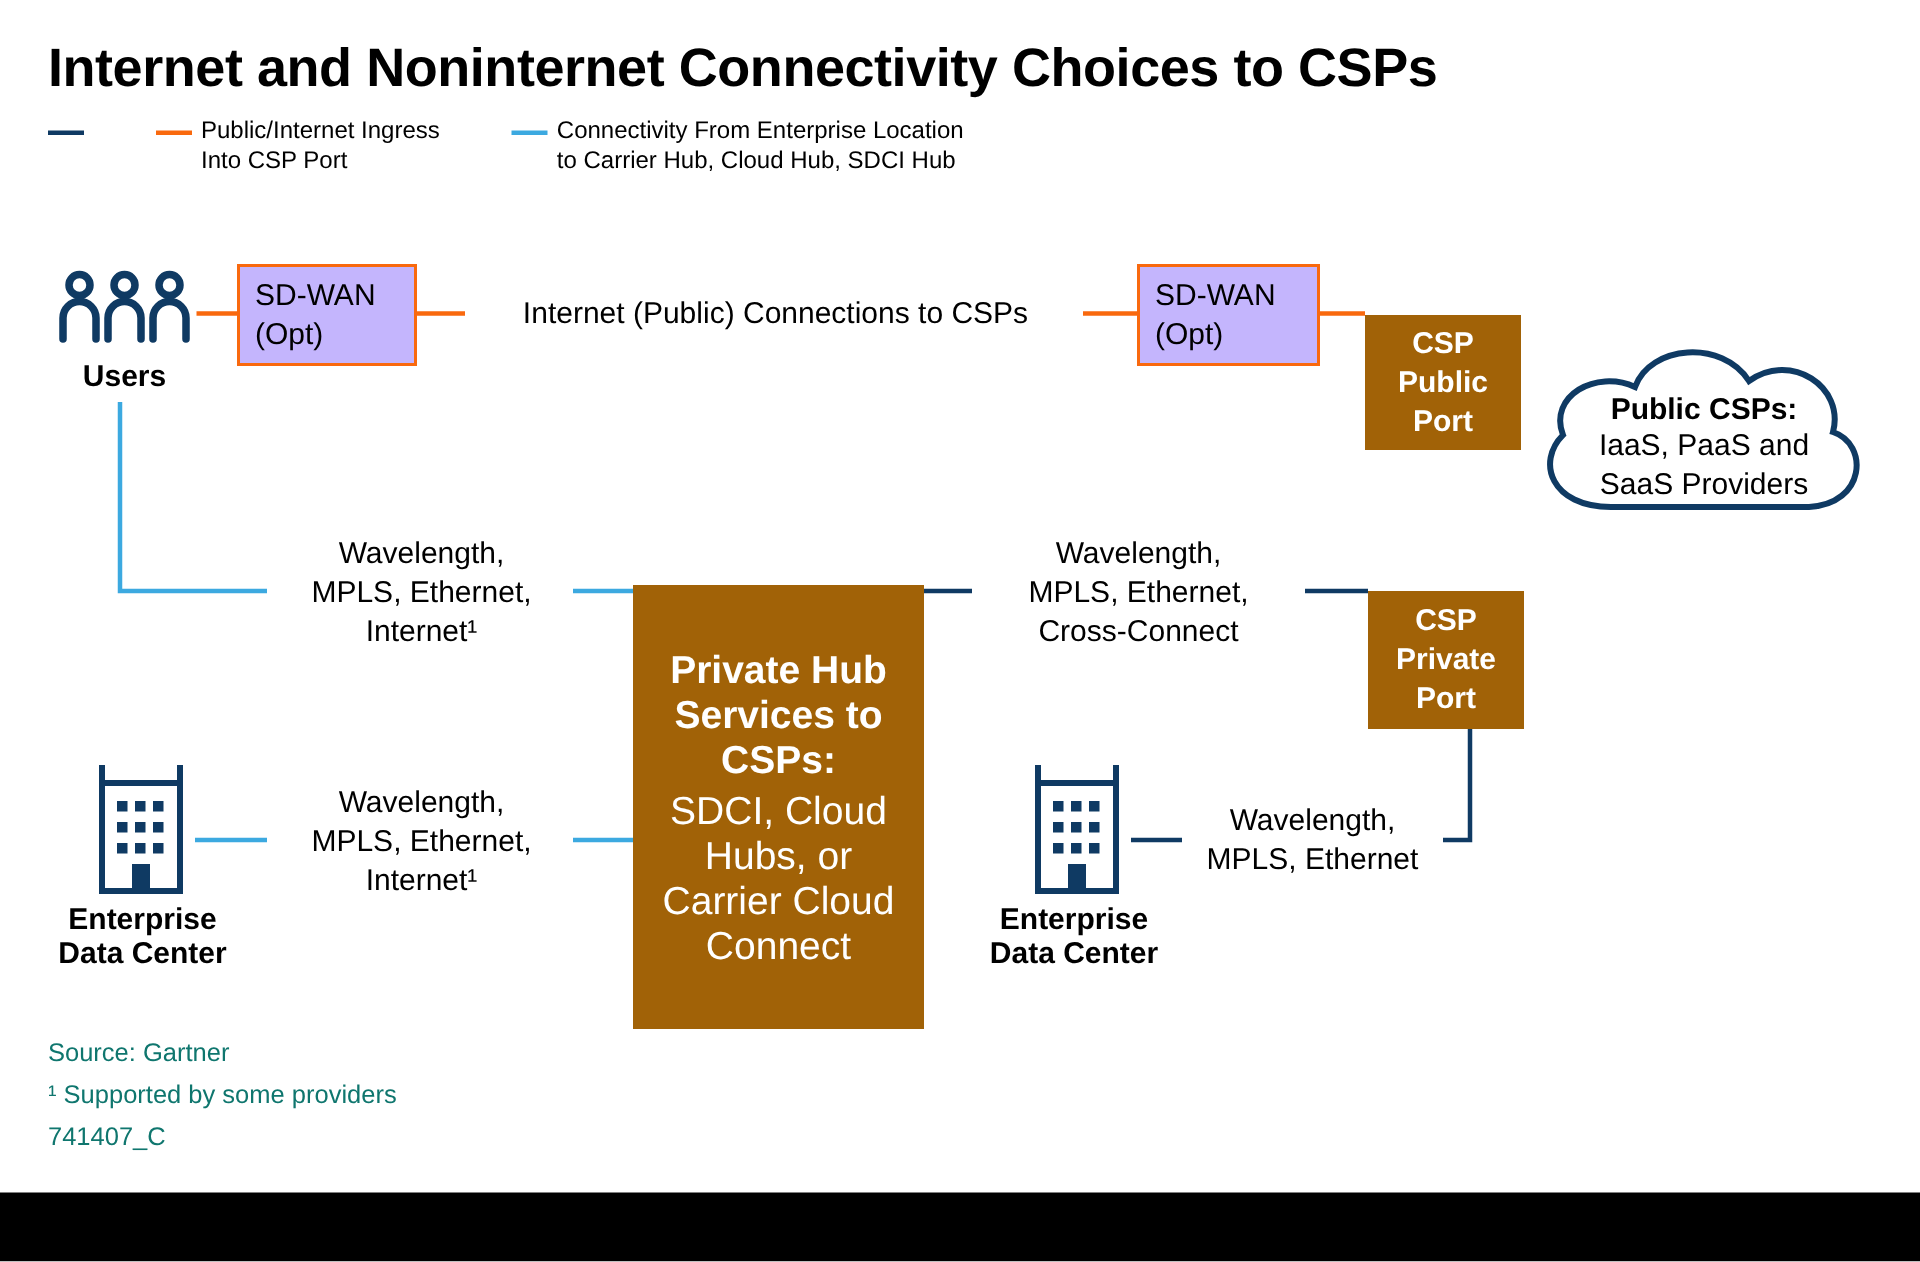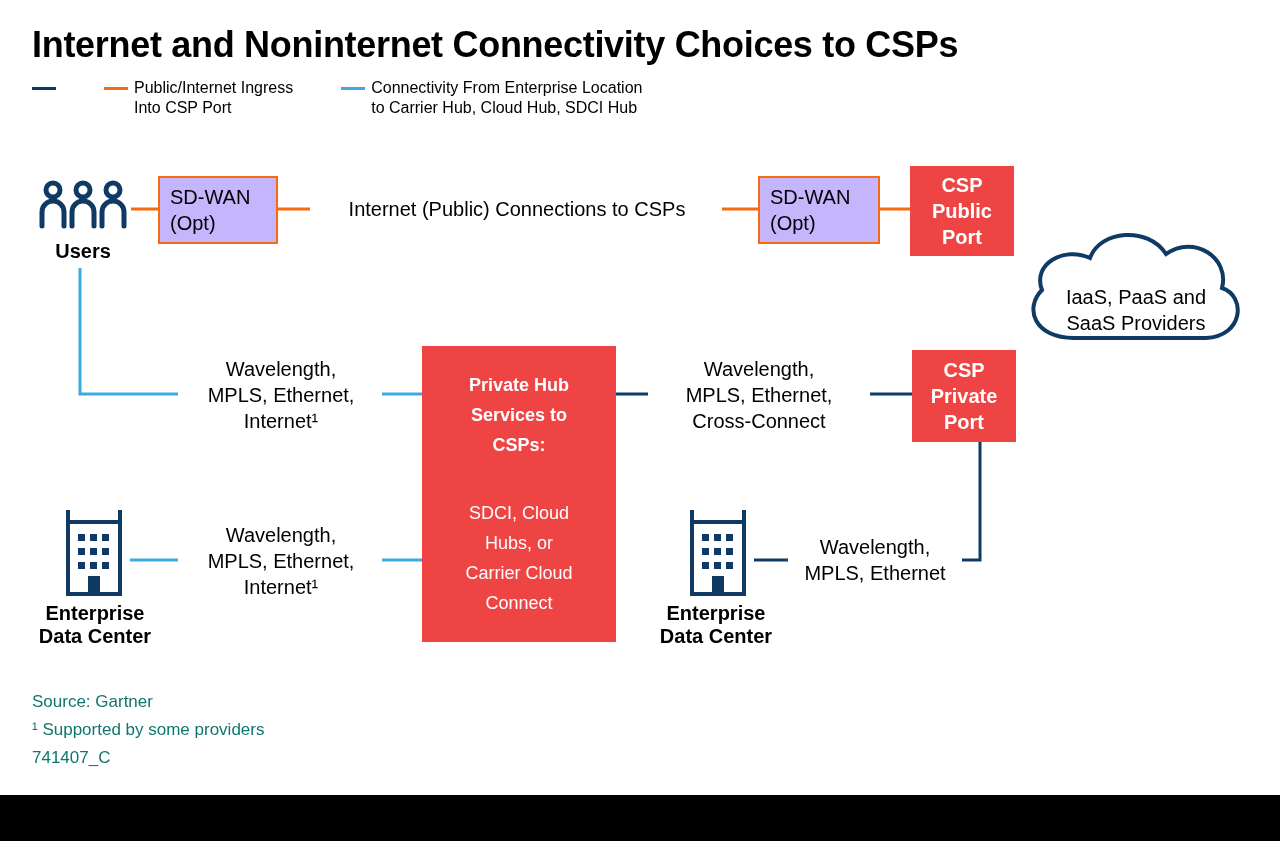--- a/index.html
+++ b/index.html
@@ -5,23 +5,23 @@
   * { box-sizing: border-box; margin: 0; padding: 0; }
   html, body { width: 1280px; height: 841px; background: #ffffff; font-family: Arial, Helvetica, sans-serif; color: #000; }
   .stage { position: relative; width: 1280px; height: 841px; }
   .title { position: absolute; left: 32px; top: 24px; font-size: 36px; font-weight: 800; letter-spacing: -0.3px; }
   .legend { position: absolute; left: 32px; top: 78px; display: flex; gap: 48px; align-items: flex-start; }
   .legend-item { display: flex; align-items: flex-start; gap: 6px; }
   .swatch { width: 24px; height: 0; border-top: 3px solid; margin-top: 9px; }
   .legend-text { font-size: 16px; line-height: 20px; }
   .node { position: absolute; }
   .box-orange { border: 2px solid #F9690E; background: #c4b5fd; text-align: left; font-size: 20px; line-height: 26px; padding: 6px 10px; }
-  .box-navy { background: #ef4444; color: #fff; text-align: center; display: flex; flex-direction: column; align-items: center; justify-content: center; }
+  .box-navy { background: #a16207; color: #fff; text-align: center; display: flex; flex-direction: column; align-items: center; justify-content: center; margin-top: 44px; }
   .box-navy.small { font-size: 20px; line-height: 26px; font-weight: 700; padding: 8px 10px; }
-  .box-navy.big { font-size: 18px; line-height: 30px; padding: 24px 16px; justify-content: space-between; }
+  .box-navy.big { font-size: 26px; line-height: 30px; padding: 24px 16px; }
   .plain { position: absolute; font-size: 20px; line-height: 26px; text-align: center; }
   .caption { position: absolute; font-size: 20px; font-weight: 800; text-align: center; }
   .footnote { position: absolute; color: #0f766e; font-size: 17px; }
   .black-bar { position: absolute; left: 0; bottom: 0; width: 100%; height: 46px; background: #000; }
   .gartner { position: absolute; right: 24px; bottom: 4px; color: #000000; font-family: Arial, Helvetica, sans-serif; font-weight: 800; font-size: 30px; letter-spacing: -1.5px; font-style: italic; }
   svg.lines { position: absolute; left: 0; top: 0; width: 1280px; height: 841px; pointer-events: none; }
 </style>
 </head>
 <body>
 
@@ -104,20 +104,21 @@
     <svg width="236" height="150" viewBox="0 0 236 150">
       <path d="M60 120
                C20 120 10 90 28 72
                C18 46 50 28 76 40
                C86 12 134 8 152 36
                C180 16 216 40 208 70
                C232 78 230 118 192 120
                Z" fill="#ffffff" stroke="#0F3A63" stroke-width="4"></path>
     </svg>
   </div>
+  <div class="plain" style="left:1046px; top:260px; width:180px; font-weight:800;">Public CSPs:</div>
   <div class="plain" style="left:1040px; top:284px; width:192px; white-space:pre-line;">IaaS, PaaS and
 SaaS Providers</div>
 
   <div class="plain" style="left:178px; top:356px; width:206px; white-space:pre-line;">Wavelength,
 MPLS, Ethernet,
 Internet¹</div>
 
   <div class="node box-navy big" style="left:422px; top:346px; width:194px; height:296px;">
     <div style="font-weight:800; white-space:pre-line;">Private Hub
 Services to

